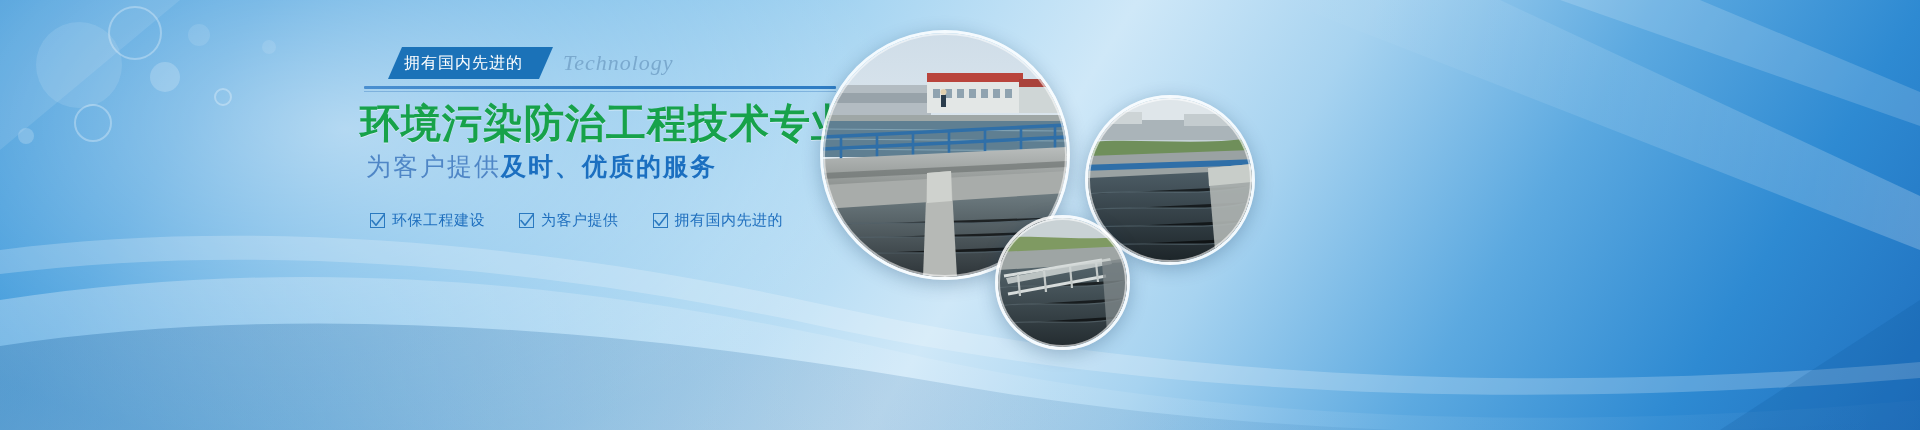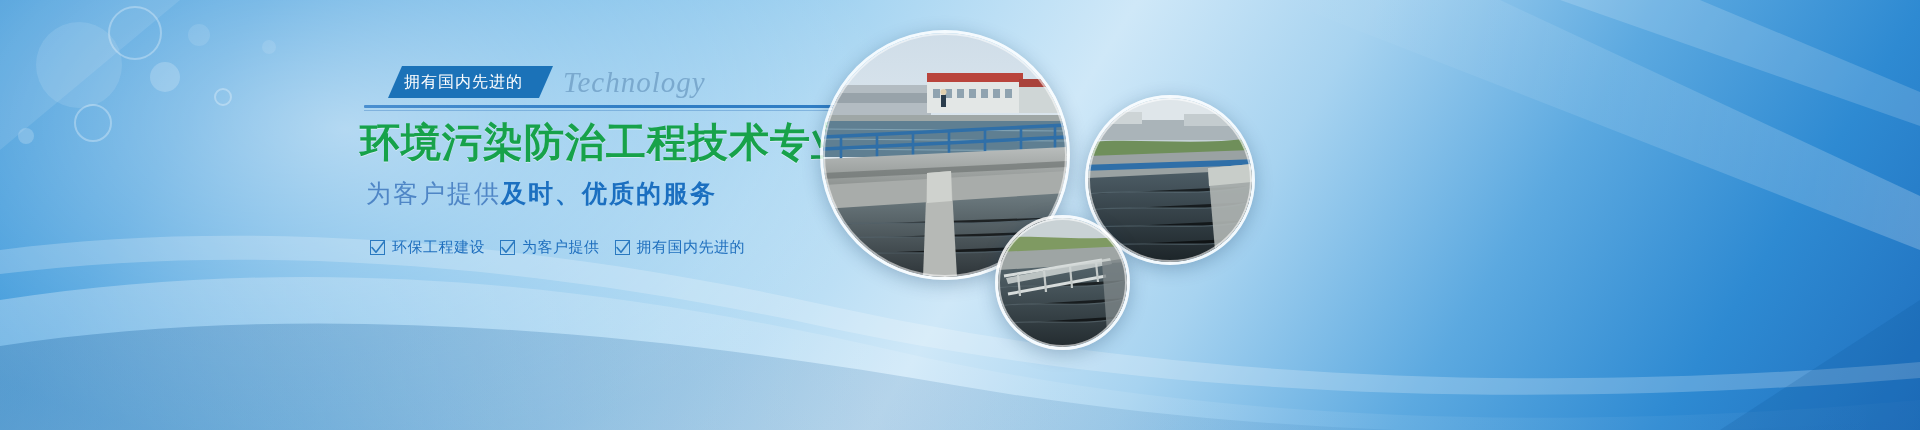--- a/index.html
+++ b/index.html
@@ -26,21 +26,21 @@
     pointer-events:none;
   }
   .bubble.solid { background:rgba(255,255,255,0.20); }
   .bubble.ring  { background:transparent; border:2px solid rgba(255,255,255,0.30); }
   .bubble.soft  { background:rgba(255,255,255,0.11); }
 
   
   #text-block {
     position:absolute;
     left:360px;
-    top:66px;
+    top:47px;
     width:480px;
   }
 
   
   .row-tag {
     position:relative;
     height:34px;
     display:flex;
     align-items:flex-start;
   }
@@ -54,21 +54,21 @@
     padding:0 30px 0 16px;
     margin-left:28px;
     letter-spacing:1px;
     white-space:nowrap;
     clip-path: polygon(14px 0, 100% 0, calc(100% - 14px) 100%, 0 100%);
     font-family:"Liberation Sans","DejaVu Sans",sans-serif;
   }
   .tech-word {
     font-family:"Liberation Serif","DejaVu Serif",serif;
     font-style:italic;
-    font-size:29px;
+    font-size:22px;
     line-height:32px;
     color:#7aa9ce;
     margin-left:10px;
     letter-spacing:1px;
     white-space:nowrap;
   }
 
   
   .row-adv {
     display:flex;
@@ -119,21 +119,21 @@
     color:#17a24a;
     letter-spacing:1px;
     white-space:nowrap;
     line-height:46px;
     font-family:"DejaVu Sans","Liberation Sans",sans-serif;
     text-shadow:0 1px 0 rgba(255,255,255,0.45);
   }
 
   
   .subline {
-    margin-top:14px;
+    margin-top:6px;
     margin-left:6px;
     white-space:nowrap;
     line-height:30px;
     font-family:"DejaVu Sans","Liberation Sans",sans-serif;
   }
   .sub-light {
     font-size:25px;
     color:#4f86c6;
     letter-spacing:2px;
   }
@@ -143,21 +143,21 @@
     color:#1b6fc0;
     letter-spacing:2px;
   }
 
   
   .features {
     margin-top:26px;
     margin-left:10px;
     display:flex;
     align-items:center;
-    gap:15px;
+    gap:34px;
   }
   .feature {
     display:flex;
     align-items:center;
     gap:7px;
     white-space:nowrap;
   }
   .check-box {
     width:15px;
     height:15px;

